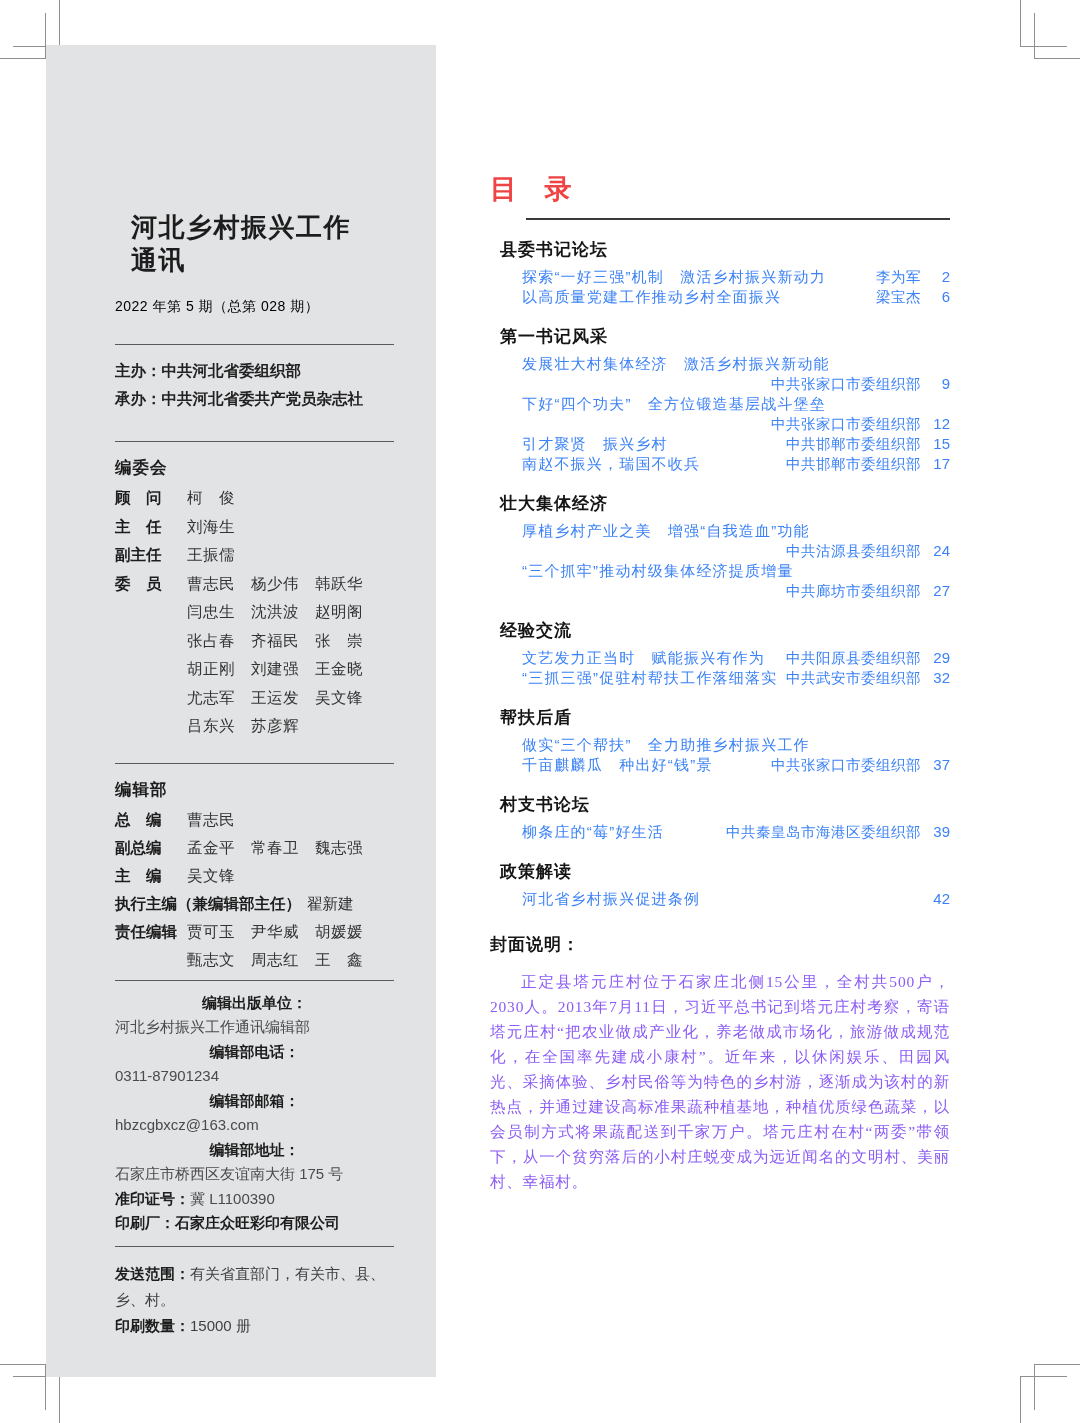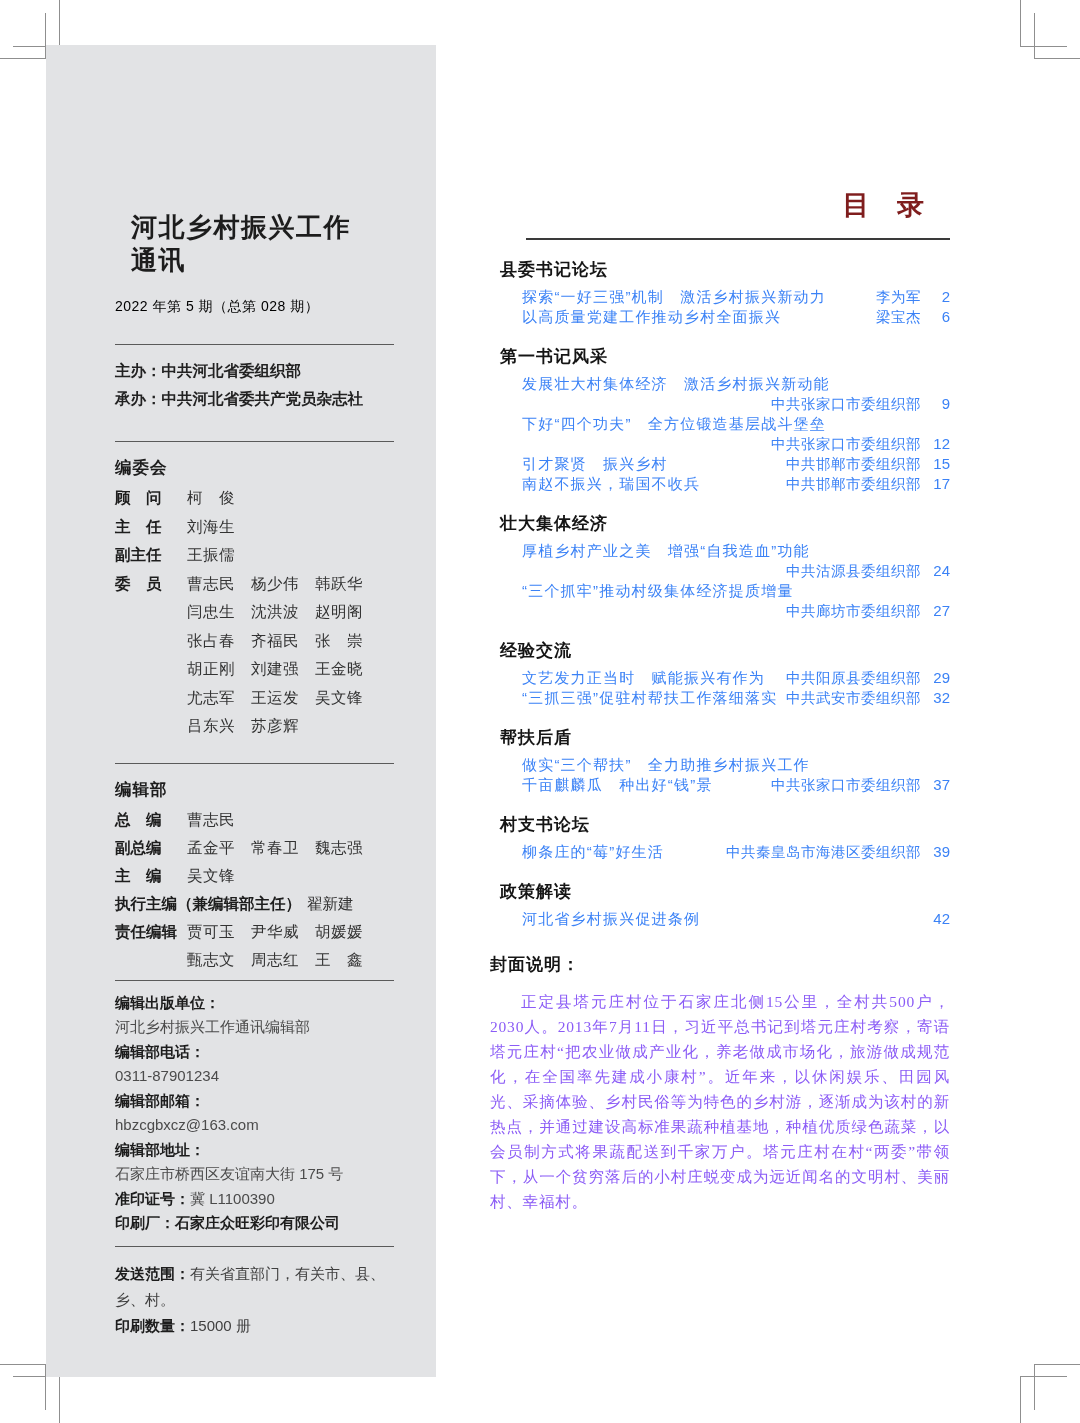--- a/index.html
+++ b/index.html
@@ -30,28 +30,28 @@
   .sec-head{margin:14px 0 0 0;font-size:16.5px;font-weight:bold;color:#1d1d1d;line-height:22px;letter-spacing:1px;}
   .crows{margin-top:6px;font-size:15.5px;line-height:28.5px;}
   .crow{display:flex;}
   .clabel{width:72px;flex:0 0 72px;font-weight:bold;color:#1d1d1d;}
   .cval{flex:1;font-family:"Liberation Serif","DejaVu Serif",serif;color:#333;letter-spacing:0.5px;}
   .erow-inline{font-size:15.5px;}
   .erow-inline .ilabel{font-weight:bold;color:#1d1d1d;}
   .erow-inline .ival{font-family:"Liberation Serif","DejaVu Serif",serif;color:#333;margin-left:6px;}
   .erows{margin-top:6px;font-size:15.5px;line-height:28px;}
   .pubs{margin-top:10px;font-size:15px;line-height:24.5px;}
-  .plabel{font-weight:bold;color:#1d1d1d;}
+  .plabel{font-weight:bold;color:#1d1d1d;text-align:center;}
   .pvalue{color:#4b4b4b;}
   .pub-item.printer .pvalue{font-weight:bold;color:#1d1d1d;}
   .dists{margin-top:14px;font-size:15px;line-height:26px;}
   .dists .pvalue{color:#3f3f3f;}
   
   .toc{position:absolute;left:490px;top:172px;width:460px;}
-  .toc-title{margin:16px;text-align:right;font-size:27px;font-weight:bold;letter-spacing:10px;color:#7f1d1d;line-height:34px;}
+  .toc-title{margin:0;text-align:left;font-size:27px;font-weight:bold;letter-spacing:10px;color:#ef4444;line-height:34px;}
   .toc-rule{margin:12px 0 0 36px;border-top:2px solid #3a3a3a;height:0;}
   .toc-section{margin-top:18px;}
   .toc-sec-head{margin:0 0 5px 10px;font-size:17px;font-weight:bold;color:#151515;line-height:24px;letter-spacing:1px;}
   .entries{font-family:Liberation Sans, sans-serif;font-size:15px;line-height:20px;color:#3b82f6;margin-left:32px;}
   .entry.single{display:flex;align-items:baseline;}
   .entry .etitle{letter-spacing:1.2px;}
   .entry.single .etitle{flex:1;padding-right:8px;}
   .eauthor{font-size:14.5px;letter-spacing:0.5px;white-space:nowrap;}
   .epage{min-width:24px;text-align:right;margin-left:5px;white-space:nowrap;}
   .entry.two .eline2{display:flex;justify-content:flex-end;align-items:baseline;}

